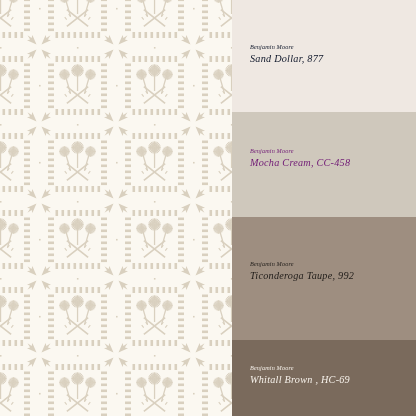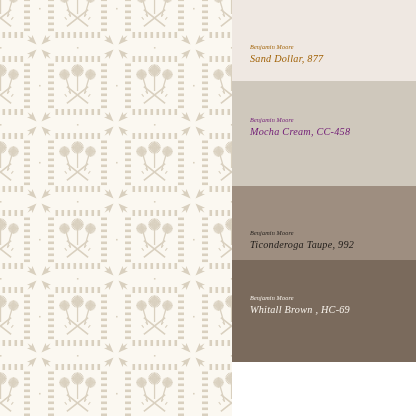--- a/index.html
+++ b/index.html
@@ -205,42 +205,42 @@
         </pattern>
       </defs>
 
       <rect x="0" y="0" width="232" height="416" fill="#fbf8f1"></rect>
       <rect x="0" y="0" width="232" height="416" fill="url(#tilepat)"></rect>
     </svg>
   </div>
 
   <div id="swatch-panel">
 
-    <div class="swatch" style="height: 81px; background: rgb(239, 232, 226); color: #a16207;">
+    <div class="swatch" style="height: 112px; background: rgb(239, 232, 226); color: #0f172a;">
       <div class="swatch-text" style="top:44px;">
         <div class="brand">Benjamin Moore</div>
         <div class="name">Sand Dollar, 877</div>
       </div>
     </div>
 
     <div class="swatch" style="height: 105px; background: rgb(207, 200, 188); color: #701a75;">
       <div class="swatch-text" style="top:36px;">
         <div class="brand">Benjamin Moore</div>
         <div class="name">Mocha Cream, CC-458</div>
       </div>
     </div>
 
-    <div class="swatch" style="height: 74px; background: rgb(158, 142, 128); color: rgb(36, 32, 28);">
+    <div class="swatch" style="height: 123px; background: rgb(158, 142, 128); color: rgb(36, 32, 28);">
       <div class="swatch-text" style="top:44px;">
         <div class="brand">Benjamin Moore</div>
         <div class="name">Ticonderoga Taupe, 992</div>
       </div>
     </div>
 
     <div class="swatch" style="height: 102px; background: rgb(122, 106, 92); color: rgb(246, 241, 234);">
-      <div class="swatch-text" style="top:35px;">
+      <div class="swatch-text" style="top:25px;">
         <div class="brand">Benjamin Moore</div>
         <div class="name">Whitall Brown , HC-69</div>
       </div>
     </div>
 
   </div>
 </div>
 
 </body></html>

